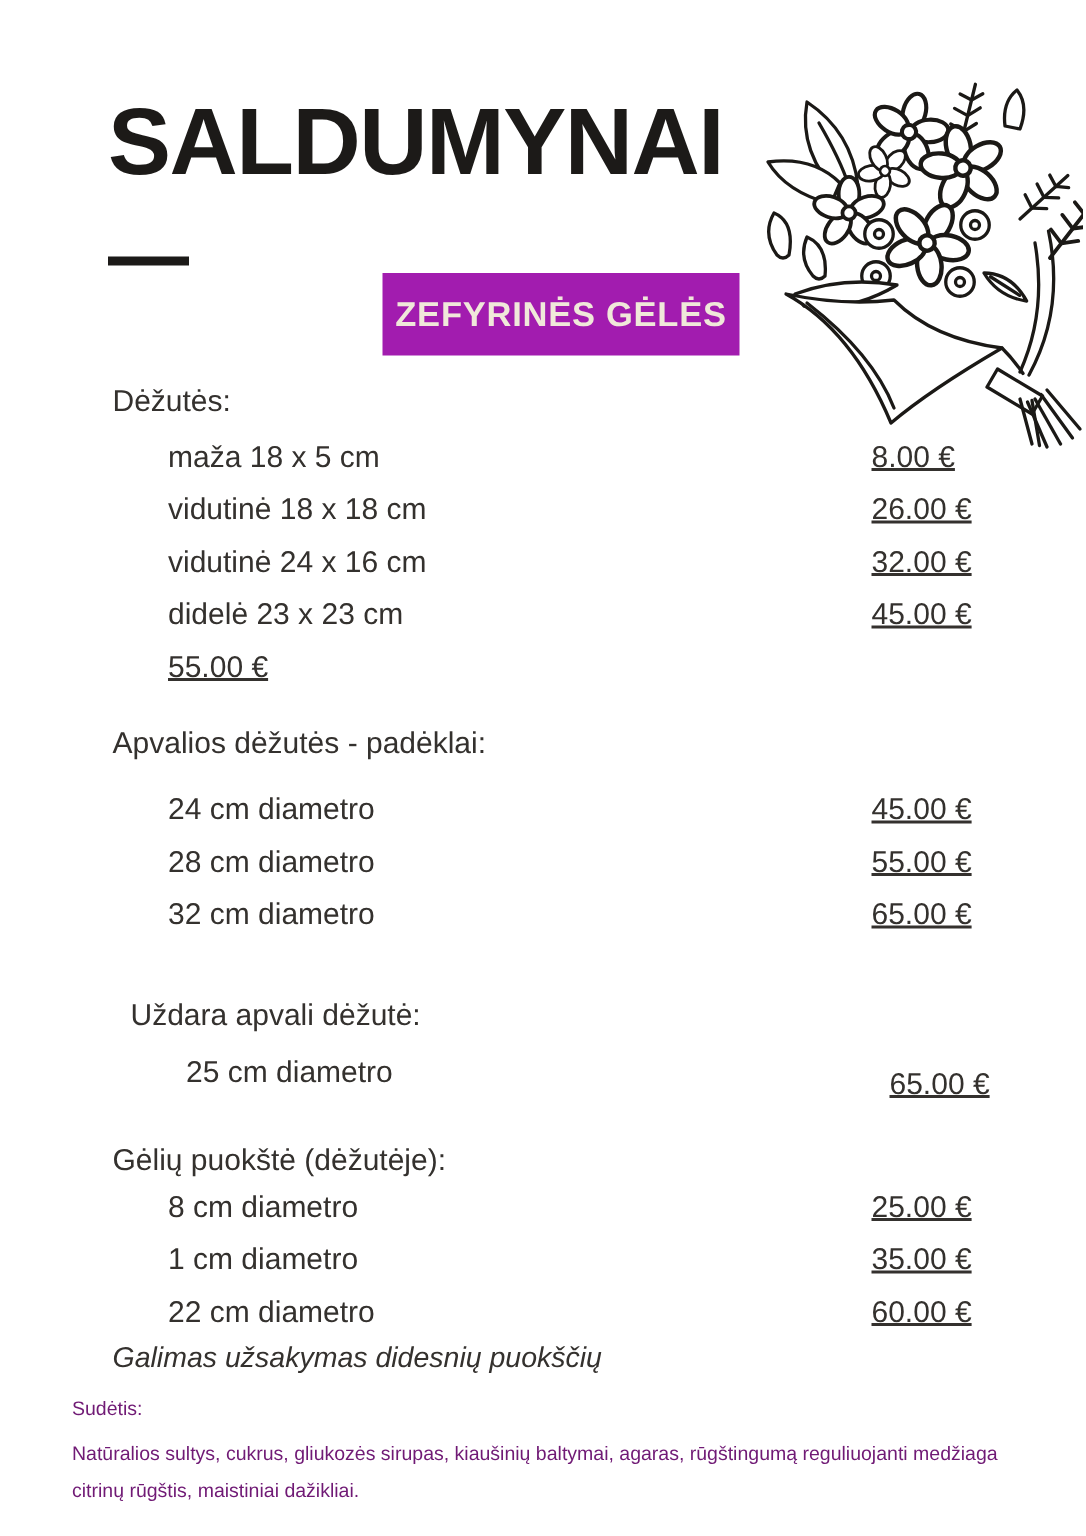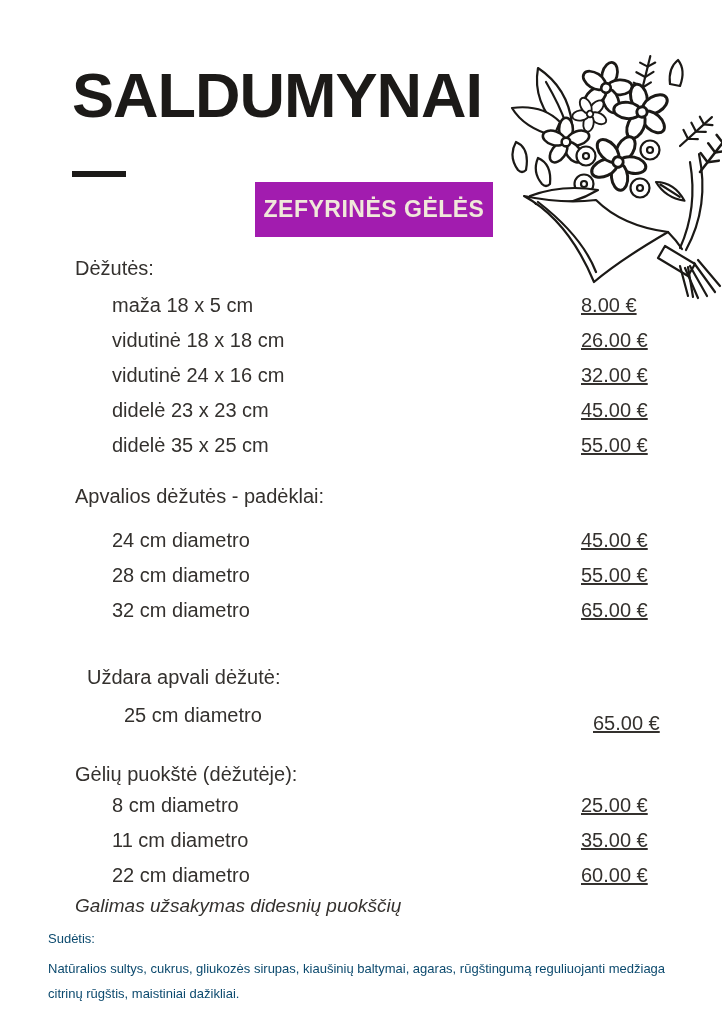--- a/index.html
+++ b/index.html
@@ -50,21 +50,21 @@
   .price-drop{position:relative;top:8px;}
   .s1 .sec-header{margin-bottom:8px;}
   .s2{margin-top:21px;} .s2 .sec-header{margin-bottom:15px;}
   .s3{margin-top:37px;margin-left:12px;} .s3 .sec-header{margin-bottom:9px;}
   .s4{margin-top:29px;} .s4 .sec-header{margin-bottom:2px;}
   .note{
     font-style:italic;font-size:19px;line-height:24px;margin-top:1px;
   }
   .footer{
     position:absolute;left:48px;top:931px;width:650px;
-    font-size:13px;color:#0c4a6e;
+    font-size:13px;color:#701a75;
   }
   .foot-header{line-height:16px;}
   .foot-text{margin:9px 0 0 0;line-height:25px;max-width:648px;}
 </style>
 </head>
 <body>
 
 <div class="page">
 
   <h1 class="title">SALDUMYNAI</h1>
@@ -154,21 +154,20 @@
         </div>
         <div class="row">
           <span class="label">vidutinė 24 x 16 cm</span>
           <span class="price">32.00 €</span>
         </div>
         <div class="row">
           <span class="label">didelė 23 x 23 cm</span>
           <span class="price">45.00 €</span>
         </div>
         <div class="row">
-          <span class="label">didelė 35 x 25 cm</span>
           <span class="price">55.00 €</span>
         </div>
       </div>
     </div>
 
     <div class="section s2">
       <div class="sec-header">Apvalios dėžutės - padėklai:</div>
       <div class="rows">
         <div class="row">
           <span class="label">24 cm diametro</span>
@@ -196,21 +195,21 @@
     </div>
 
     <div class="section s4">
       <div class="sec-header">Gėlių puokštė (dėžutėje):</div>
       <div class="rows">
         <div class="row">
           <span class="label">8 cm diametro</span>
           <span class="price">25.00 €</span>
         </div>
         <div class="row">
-          <span class="label">11 cm diametro</span>
+          <span class="label">1 cm diametro</span>
           <span class="price">35.00 €</span>
         </div>
         <div class="row">
           <span class="label">22 cm diametro</span>
           <span class="price">60.00 €</span>
         </div>
       </div>
     </div>
 
     <div class="note">Galimas užsakymas didesnių puokščių</div>

